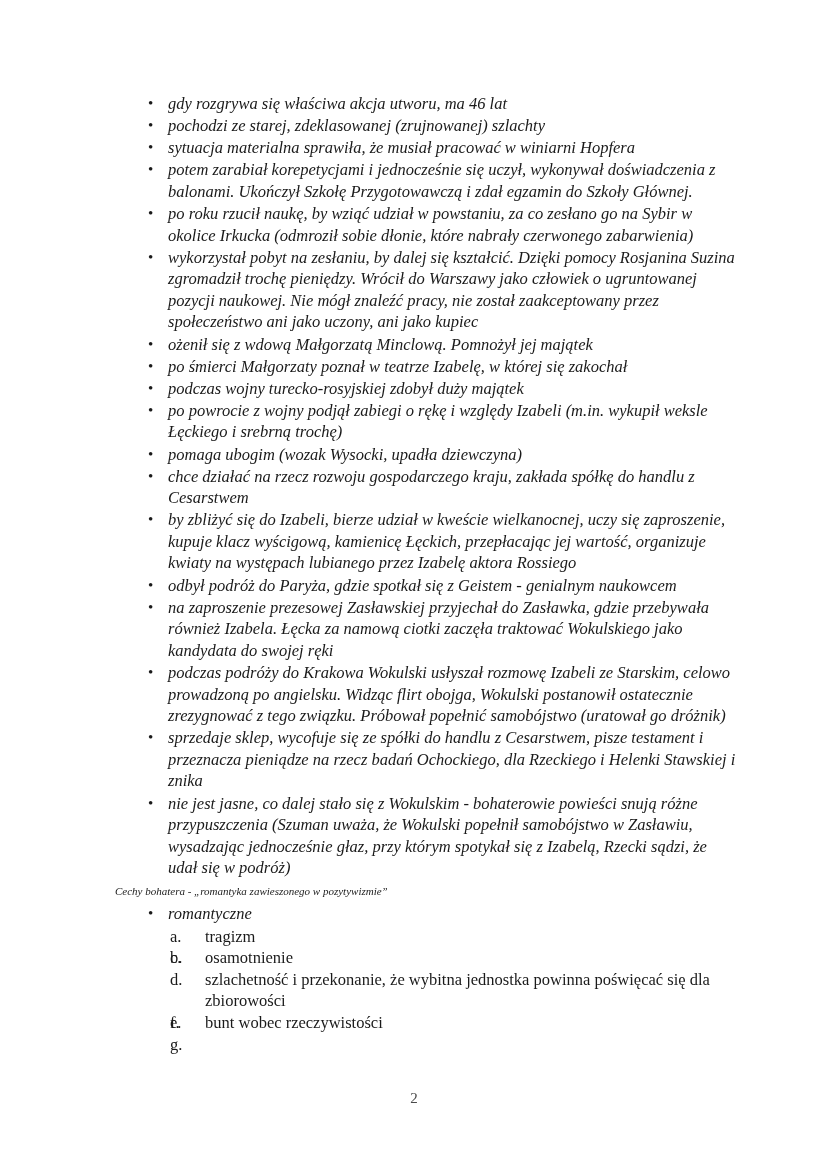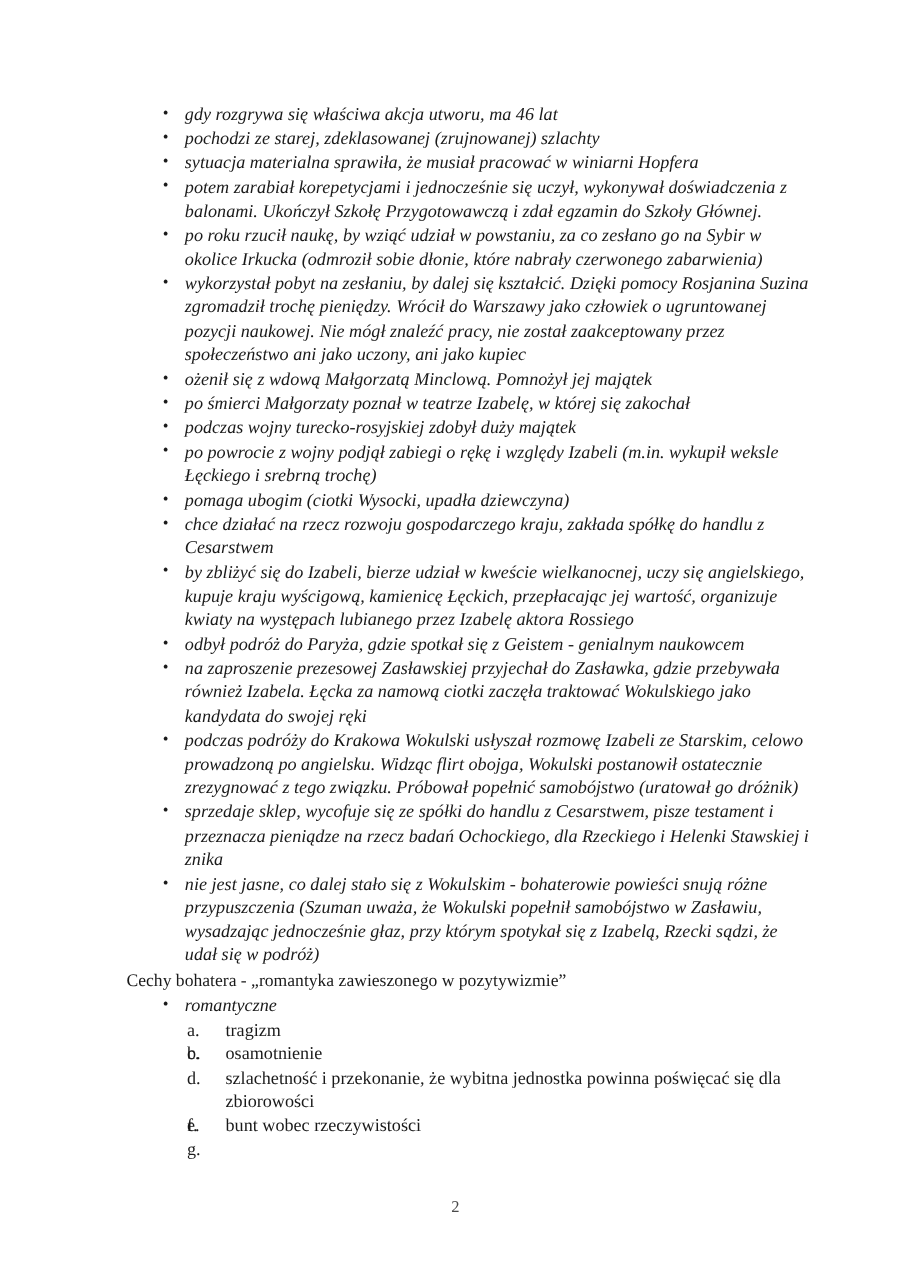--- a/index.html
+++ b/index.html
@@ -46,24 +46,25 @@
     line-height: 21.6px;
     text-align: left;
   }
   ul.bullets > li .li-text {
     display: block;
     font-style: italic;
   }
 
   
   .section-heading {
-    font-size: 16px;
+    font-size: 11px;
     line-height: 21.6px;
     margin: 2px 0 1px 0;
     padding-left: 2px;
+    font-style: italic;
   }
 
   
   ol.letters {
     list-style: none;
     margin: 0;
     padding: 0;
   }
   ol.letters > li {
     position: relative;
@@ -135,29 +136,29 @@
         <li>
           <span class="bullet-dot">•</span>
           <span class="li-text">podczas wojny turecko-rosyjskiej zdobył duży majątek</span>
         </li>
         <li>
           <span class="bullet-dot">•</span>
           <span class="li-text">po powrocie z wojny podjął zabiegi o rękę i względy Izabeli (m.in. wykupił weksle Łęckiego i srebrną trochę)</span>
         </li>
         <li>
           <span class="bullet-dot">•</span>
-          <span class="li-text">pomaga ubogim (ciotki Wysocki, upadła dziewczyna)</span>
+          <span class="li-text">pomaga ubogim (wozak Wysocki, upadła dziewczyna)</span>
         </li>
         <li>
           <span class="bullet-dot">•</span>
           <span class="li-text">chce działać na rzecz rozwoju gospodarczego kraju, zakłada spółkę do handlu z Cesarstwem</span>
         </li>
         <li>
           <span class="bullet-dot">•</span>
-          <span class="li-text">by zbliżyć się do Izabeli, bierze udział w kweście wielkanocnej, uczy się angielskiego, kupuje kraju wyścigową, kamienicę Łęckich, przepłacając jej wartość, organizuje kwiaty na występach lubianego przez Izabelę aktora Rossiego</span>
+          <span class="li-text">by zbliżyć się do Izabeli, bierze udział w kweście wielkanocnej, uczy się zaproszenie, kupuje klacz wyścigową, kamienicę Łęckich, przepłacając jej wartość, organizuje kwiaty na występach lubianego przez Izabelę aktora Rossiego</span>
         </li>
         <li>
           <span class="bullet-dot">•</span>
           <span class="li-text">odbył podróż do Paryża, gdzie spotkał się z Geistem - genialnym naukowcem</span>
         </li>
         <li>
           <span class="bullet-dot">•</span>
           <span class="li-text">na zaproszenie prezesowej Zasławskiej przyjechał do Zasławka, gdzie przebywała również Izabela. Łęcka za namową ciotki zaczęła traktować Wokulskiego jako kandydata do swojej ręki</span>
         </li>
         <li>

